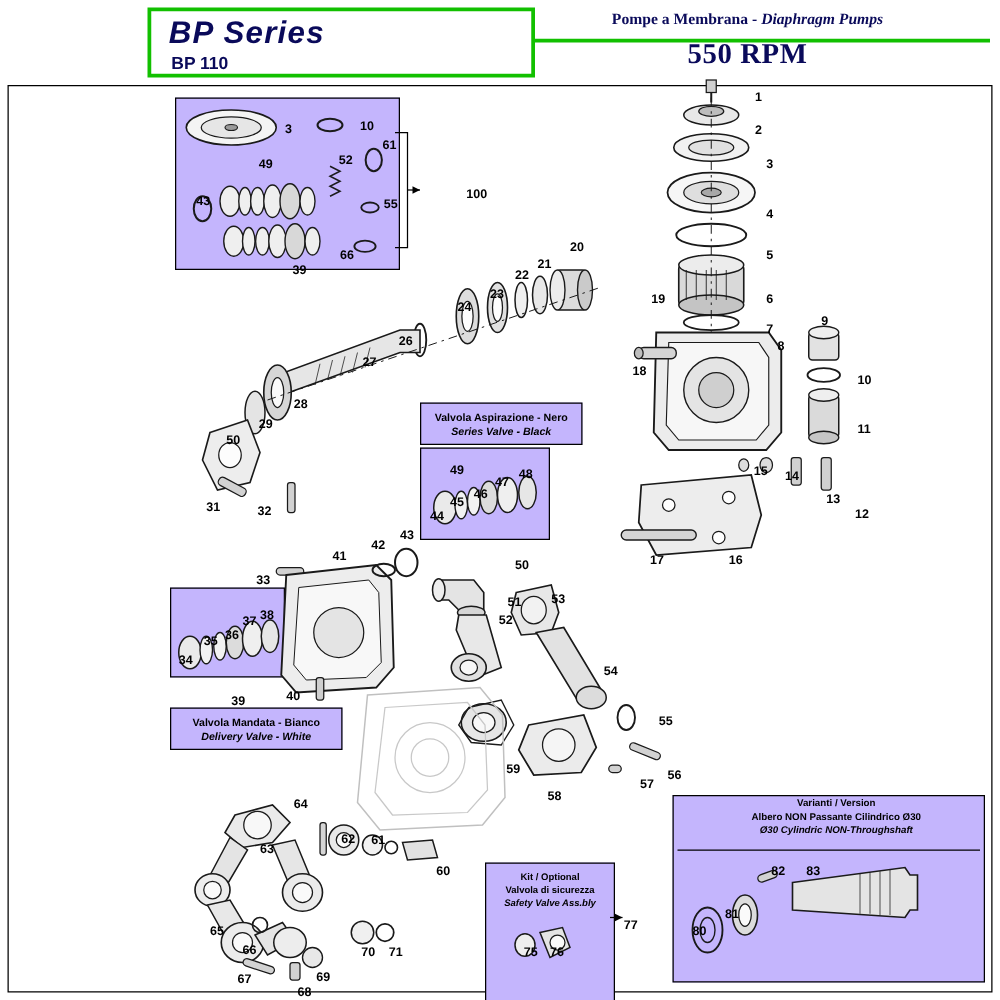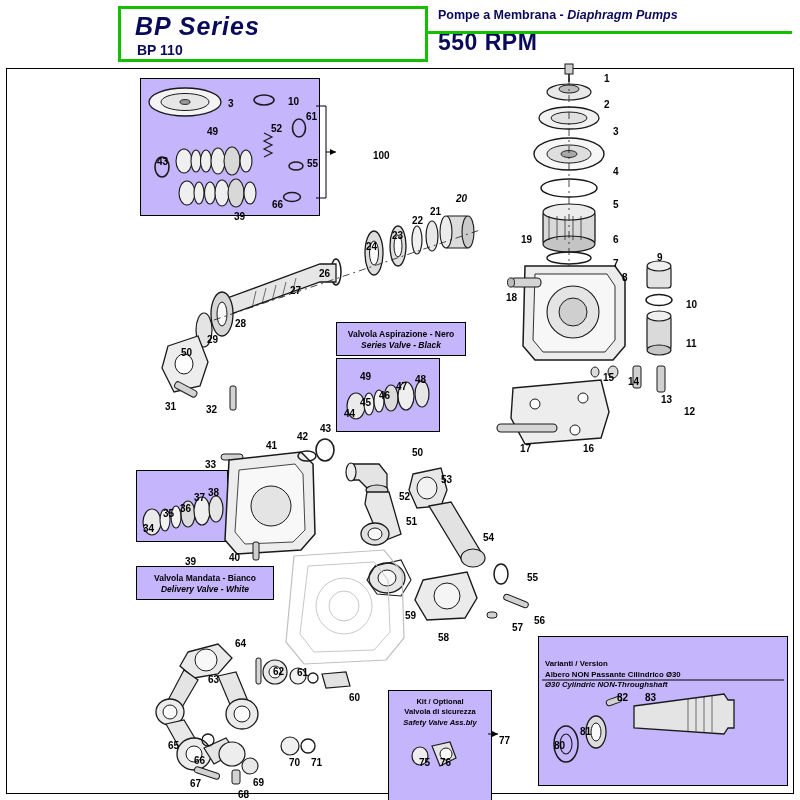--- a/index.html
+++ b/index.html
@@ -41,23 +41,24 @@
   }
   #model-title {
     position: absolute;
     left: 16px; top: 33px;
     font-size: 14px;
     font-weight: bold;
     color: #0a0a5a;
   }
   #header-right {
     position: absolute;
-    left: 438px; top: 8px;
+    left: 418px; top: 8px;
     width: 360px;
-    text-align: left;
+    text-align: center;
+    font-family: Liberation Serif, serif;
   }
   #pump-type {
     font-size: 12.5px;
     font-weight: bold;
     color: #0a0a5a;
   }
   #pump-type .it { font-style: normal; }
   #pump-type .en { font-style: italic; }
   #rpm {
     margin-top: 7px;
@@ -407,21 +408,21 @@
   </div>
   <svg class="shape" style="left:388px; top:690px;" width="120" height="96">
     <ellipse cx="32" cy="66" rx="8" ry="9" fill="#eeeeee" stroke="#1a1a1a" stroke-width="1.2"></ellipse>
     <path d="M44 56 L62 52 L68 68 L52 76 Z" fill="#e4e4e4" stroke="#1a1a1a" stroke-width="1.2"></path>
     <ellipse cx="58" cy="64" rx="6" ry="6" fill="#fafafa" stroke="#1a1a1a" stroke-width="1"></ellipse>
     <path d="M100 44 L110 44" stroke="#000" stroke-width="1"></path>
     <polygon points="110,44 104,41 104,47" fill="#000"></polygon>
   </svg>
 
   <div class="box" style="left:538px; top:636px; width:250px; height:150px;">
-    <div class="cap" style="top:22px; font-size:7.8px; text-align:left; padding-left:6px;">
+    <div class="cap" style="top:1px; font-size:7.8px; text-align:center; padding-left:6px;">
       <span class="it">Varianti / Version</span><br>
       <span class="it">Albero NON Passante Cilindrico Ø30</span><br>
       <span class="en">Ø30 Cylindric NON-Throughshaft</span>
     </div>
   </div>
   <svg class="shape" style="left:538px; top:636px;" width="250" height="150">
     <line x1="4" y1="44" x2="246" y2="44" stroke="#000" stroke-width="1"></line>
 
     <rect x="68" y="62" width="16" height="6" rx="3" fill="#d2d2d2" stroke="#1a1a1a" stroke-width="1" transform="rotate(-20 76 65)"></rect>
 
@@ -453,21 +454,21 @@
       <div class="num" style="left: 686px; top: 299px;">10</div>
       <div class="num" style="left: 686px; top: 338px;">11</div>
       <div class="num" style="left: 684px; top: 406px;">12</div>
       <div class="num" style="left: 661px; top: 394px;">13</div>
       <div class="num" style="left: 628px; top: 376px;">14</div>
       <div class="num" style="left: 603px; top: 372px;">15</div>
       <div class="num" style="left: 583px; top: 443px;">16</div>
       <div class="num" style="left: 520px; top: 443px;">17</div>
       <div class="num" style="left: 506px; top: 292px;">18</div>
       <div class="num" style="left: 521px; top: 234px;">19</div>
-      <div class="num" style="left: 456px; top: 193px; font-style: italic;">20</div>
+      <div class="num" style="left: 456px; top: 193px;">20</div>
       <div class="num" style="left: 430px; top: 206px;">21</div>
       <div class="num" style="left: 412px; top: 215px;">22</div>
       <div class="num" style="left: 392px; top: 230px;">23</div>
       <div class="num" style="left: 366px; top: 241px;">24</div>
       <div class="num" style="left: 319px; top: 268px;">26</div>
       <div class="num" style="left: 290px; top: 285px;">27</div>
       <div class="num" style="left: 235px; top: 318px;">28</div>
       <div class="num" style="left: 207px; top: 334px;">29</div>
       <div class="num" style="left: 181px; top: 347px;">50</div>
       <div class="num" style="left: 165px; top: 401px;">31</div>
@@ -483,21 +484,21 @@
       <div class="num" style="left: 266px; top: 440px;">41</div>
       <div class="num" style="left: 297px; top: 431px;">42</div>
       <div class="num" style="left: 320px; top: 423px;">43</div>
       <div class="num" style="left: 344px; top: 408px;">44</div>
       <div class="num" style="left: 360px; top: 397px;">45</div>
       <div class="num" style="left: 379px; top: 390px;">46</div>
       <div class="num" style="left: 396px; top: 381px;">47</div>
       <div class="num" style="left: 415px; top: 374px;">48</div>
       <div class="num" style="left: 360px; top: 371px;">49</div>
       <div class="num" style="left: 412px; top: 447px;">50</div>
-      <div class="num" style="left: 406px; top: 477px; margin-top: 39px;">51</div>
+      <div class="num" style="left: 406px; top: 477px;">51</div>
       <div class="num" style="left: 399px; top: 491px;">52</div>
       <div class="num" style="left: 441px; top: 474px;">53</div>
       <div class="num" style="left: 483px; top: 532px;">54</div>
       <div class="num" style="left: 527px; top: 572px;">55</div>
       <div class="num" style="left: 534px; top: 615px;">56</div>
       <div class="num" style="left: 512px; top: 622px;">57</div>
       <div class="num" style="left: 438px; top: 632px;">58</div>
       <div class="num" style="left: 405px; top: 610px;">59</div>
       <div class="num" style="left: 349px; top: 692px;">60</div>
       <div class="num" style="left: 297px; top: 667px;">61</div>

